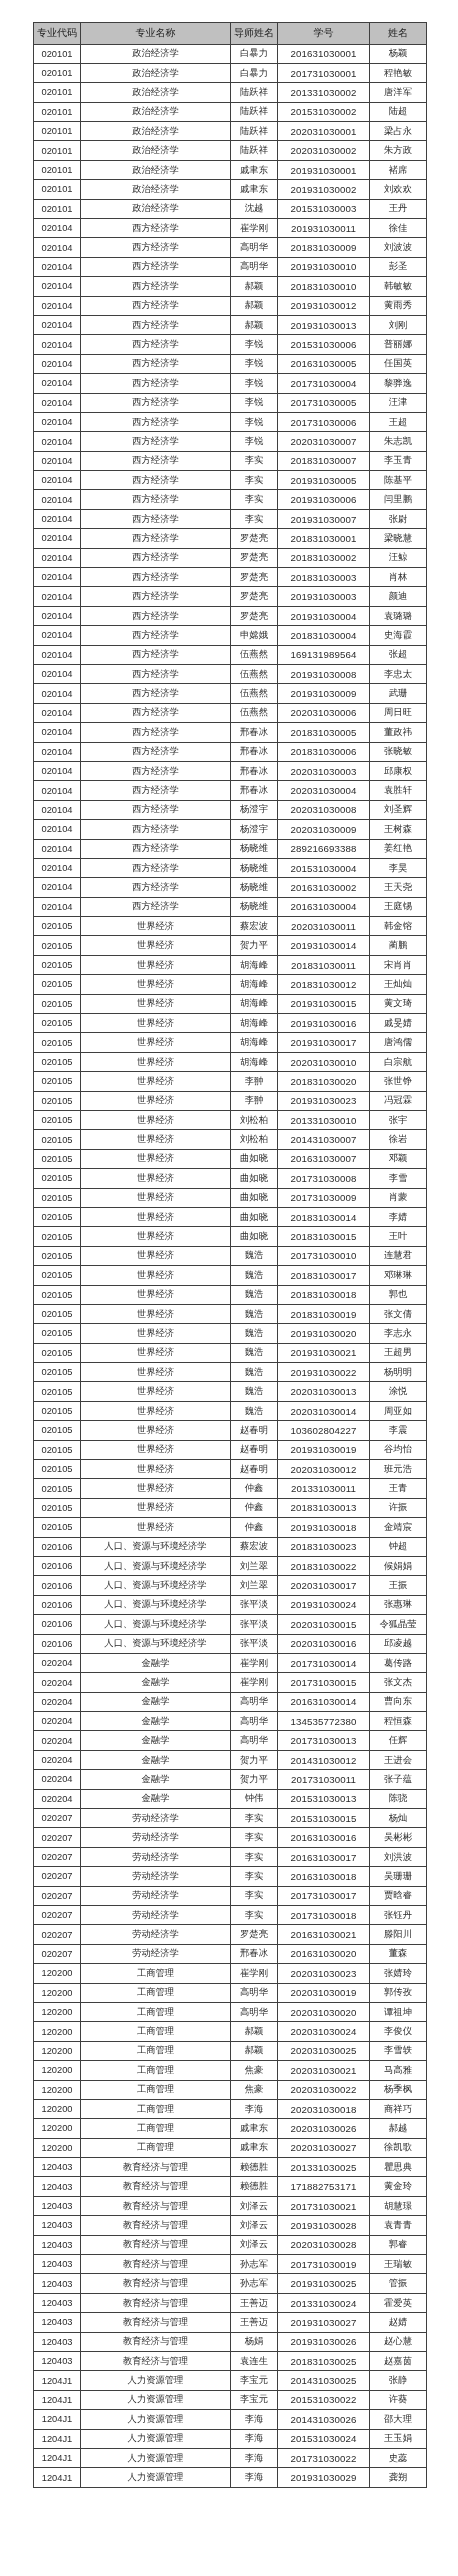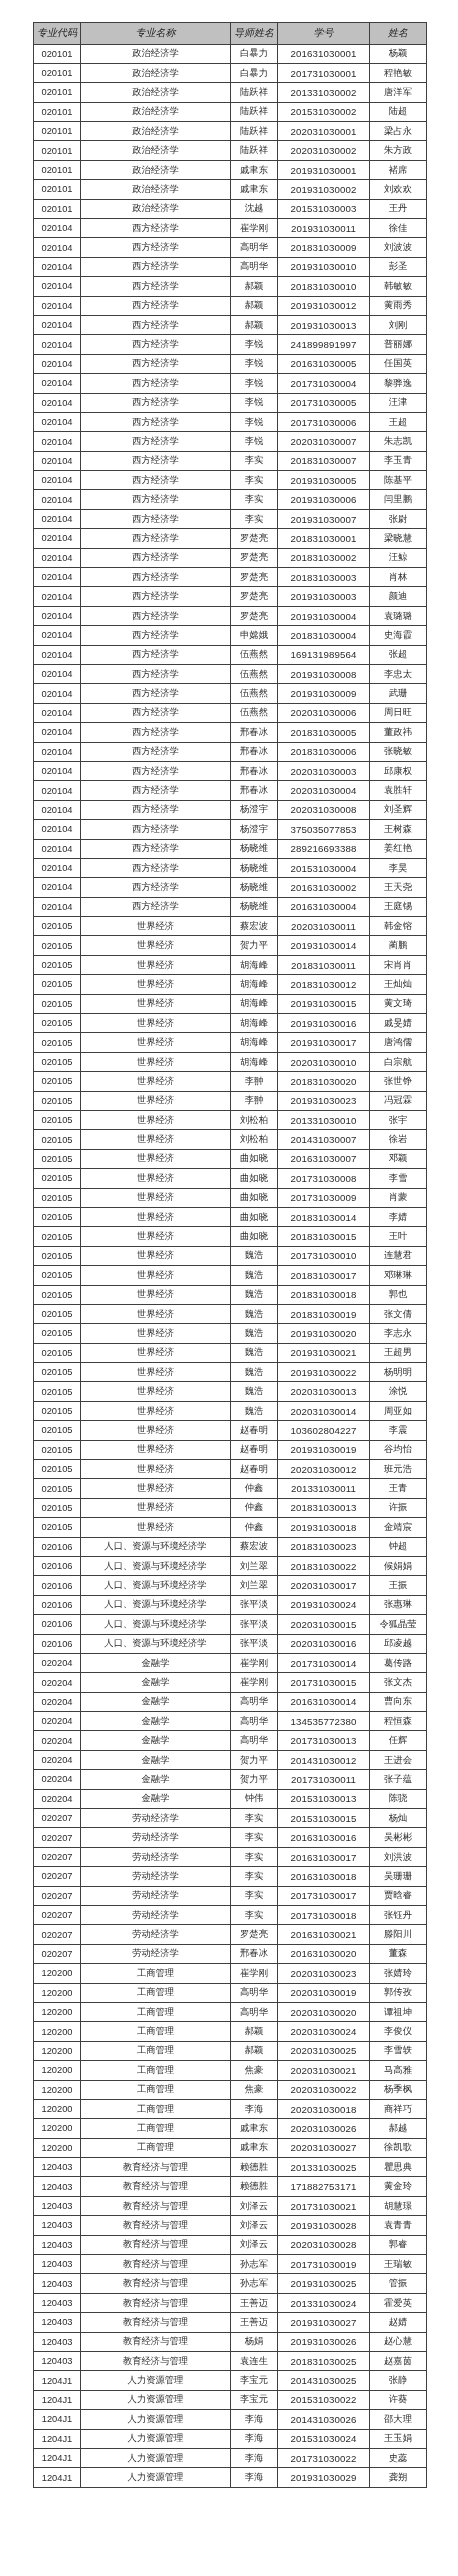--- a/index.html
+++ b/index.html
@@ -40,21 +40,21 @@
   col.c-id      { width: 92px; }
   col.c-name    { width: 57px; }
   th, td {
     border: 0.7px solid var(--border-inner);
     text-align: center;
     vertical-align: middle;
     overflow: hidden;
     white-space: nowrap;
     padding: 0 0.7px;
   }
-  thead tr { height: 22px; font-style: italic; }
+  thead tr { height: 22px; }
   th {
     background: var(--header-bg);
     font-weight: normal;
     font-size: 10px;
     color: #222;
   }
   tbody tr { height: 19.4px; }
   td { font-size: 9.3px; }
   td:nth-child(4) { font-size: 9.7px; letter-spacing: 0.1px; }
 </style>
@@ -182,21 +182,21 @@
           <td>020104</td>
           <td>西方经济学</td>
           <td>郝颖</td>
           <td>201931030013</td>
           <td>刘刚</td>
         </tr>
         <tr>
           <td>020104</td>
           <td>西方经济学</td>
           <td>李锐</td>
-          <td>241899891997</td>
+          <td>201531030006</td>
           <td>普丽娜</td>
         </tr>
         <tr>
           <td>020104</td>
           <td>西方经济学</td>
           <td>李锐</td>
           <td>201631030005</td>
           <td>任国英</td>
         </tr>
         <tr>
@@ -357,21 +357,21 @@
           <td>020104</td>
           <td>西方经济学</td>
           <td>杨澄宇</td>
           <td>202031030008</td>
           <td>刘圣辉</td>
         </tr>
         <tr>
           <td>020104</td>
           <td>西方经济学</td>
           <td>杨澄宇</td>
-          <td>375035077853</td>
+          <td>202031030009</td>
           <td>王树森</td>
         </tr>
         <tr>
           <td>020104</td>
           <td>西方经济学</td>
           <td>杨晓维</td>
           <td>289216693388</td>
           <td>姜红艳</td>
         </tr>
         <tr>

